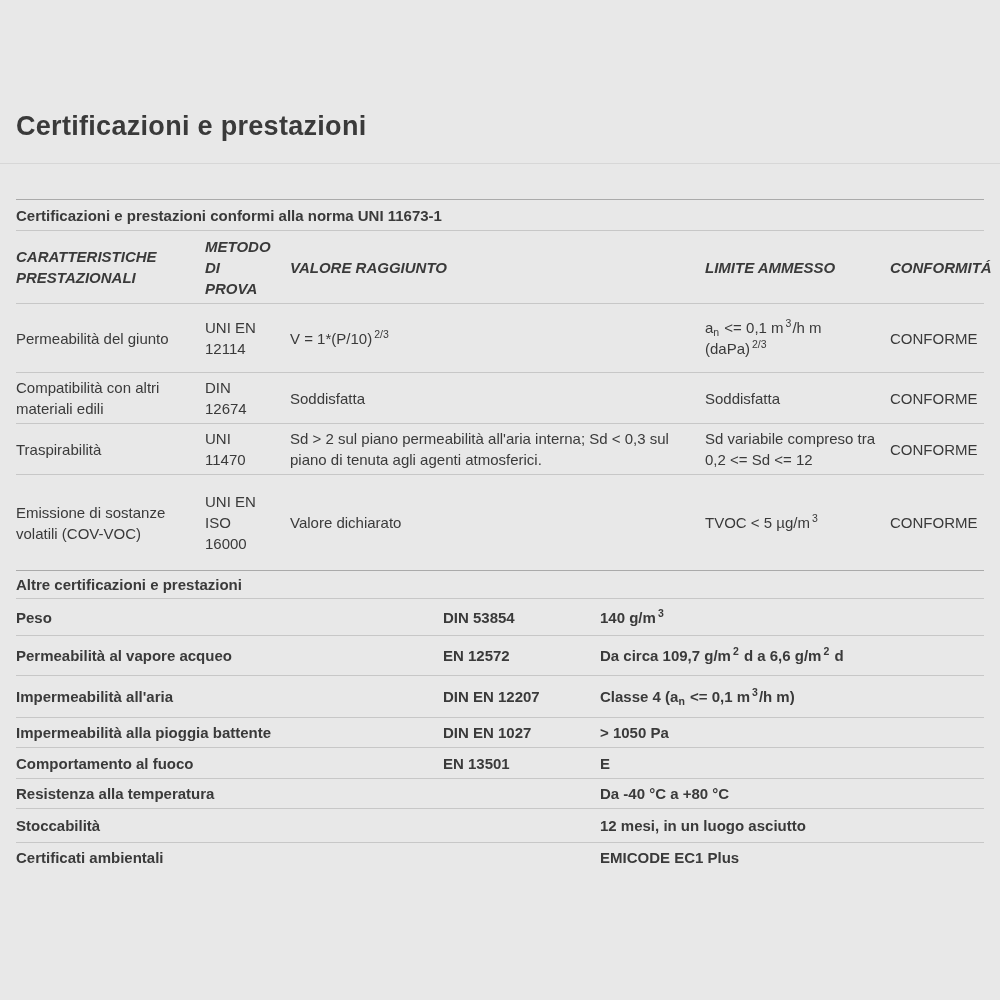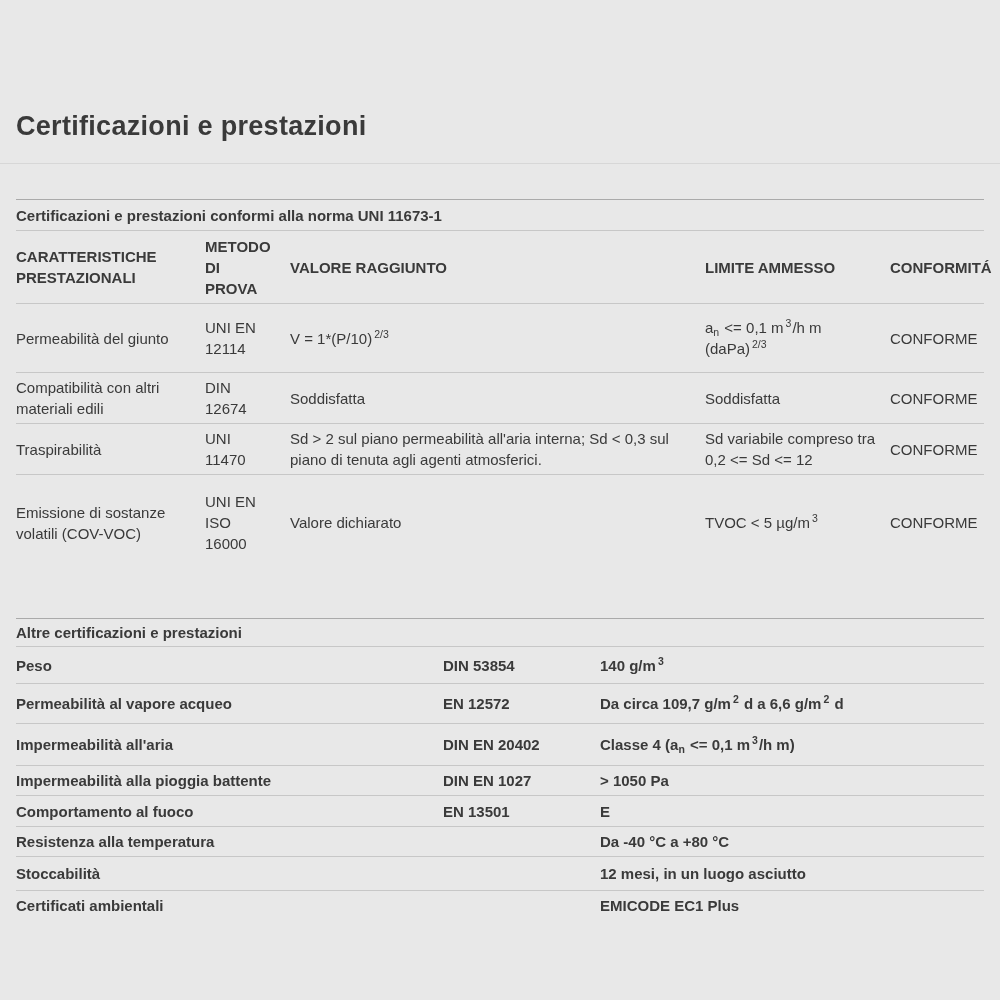--- a/index.html
+++ b/index.html
@@ -37,29 +37,29 @@
     margin:35px 16px 0 16px;
   }
   .section-header{
     display:flex;
     align-items:center;
     font-weight:bold;
     border-top:1px solid var(--div-dark);
     border-bottom:1px solid var(--div-light);
   }
   .section-header.t1{min-height:32px;}
-  .section-header.t2{min-height:29px;margin-top:48px;}
+  .section-header.t2{min-height:29px;}
   .t1-row{
     display:grid;
     grid-template-columns:189px 85px 415px 185px 94px;
     align-items:center;
     border-bottom:1px solid var(--div-light);
   }
   .t1-row.last{border-bottom:none;}
-  .t1-head{min-height:73px;font-weight:bold;}
+  .t1-head{min-height:73px;font-weight:bold;font-style:italic;}
   .t1-r0{min-height:69px;}
   .t1-r1{min-height:49px;}
   .t1-r2{min-height:51px;}
   .t1-r3{min-height:95px;}
   .t2-row{
     display:grid;
     grid-template-columns:427px 157px 384px;
     align-items:center;
     border-bottom:1px solid var(--div-light);
     font-weight:bold;
@@ -170,21 +170,21 @@
         <div class="cell">DIN 53854</div>
         <div class="cell">140 g/m<span class="sup">3</span></div>
       </div>
       <div class="t2-row t2-r1">
         <div class="cell">Permeabilità al vapore acqueo</div>
         <div class="cell">EN 12572</div>
         <div class="cell">Da circa 109,7 g/m<span class="sup">2</span> d a 6,6 g/m<span class="sup">2</span> d</div>
       </div>
       <div class="t2-row t2-r2">
         <div class="cell">Impermeabilità all'aria</div>
-        <div class="cell">DIN EN 20402</div>
+        <div class="cell">DIN EN 12207</div>
         <div class="cell">Classe 4 (a<span class="sub">n</span> &lt;= 0,1 m<span class="sup">3</span>/h m)</div>
       </div>
       <div class="t2-row t2-r3">
         <div class="cell">Impermeabilità alla pioggia battente</div>
         <div class="cell">DIN EN 1027</div>
         <div class="cell">&gt; 1050 Pa</div>
       </div>
       <div class="t2-row t2-r4">
         <div class="cell">Comportamento al fuoco</div>
         <div class="cell">EN 13501</div>

